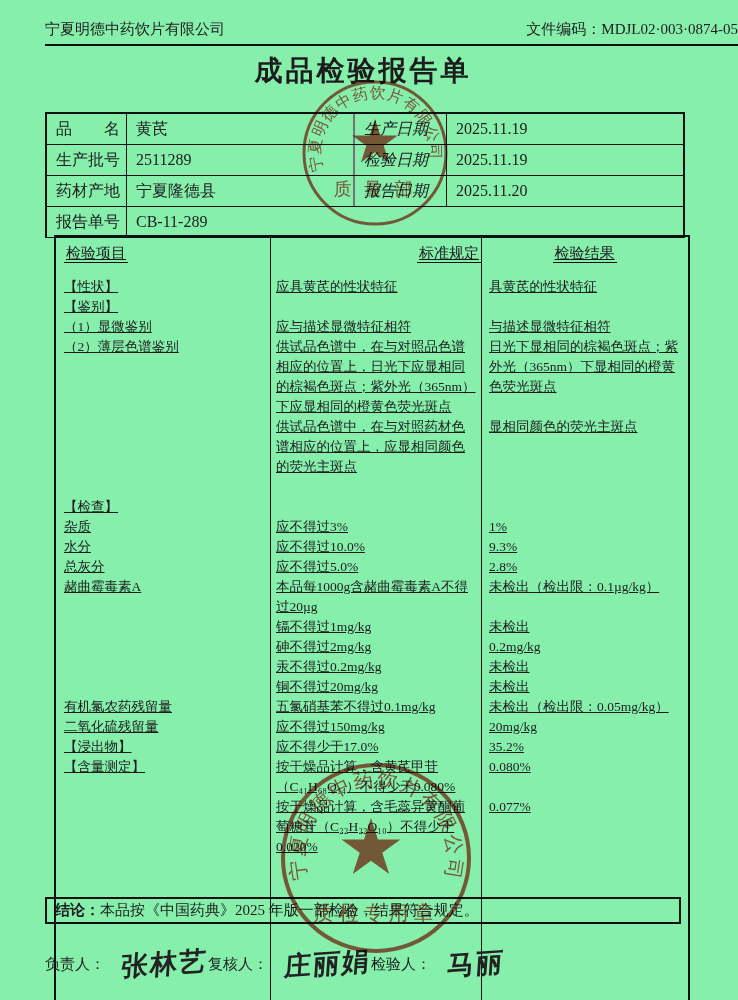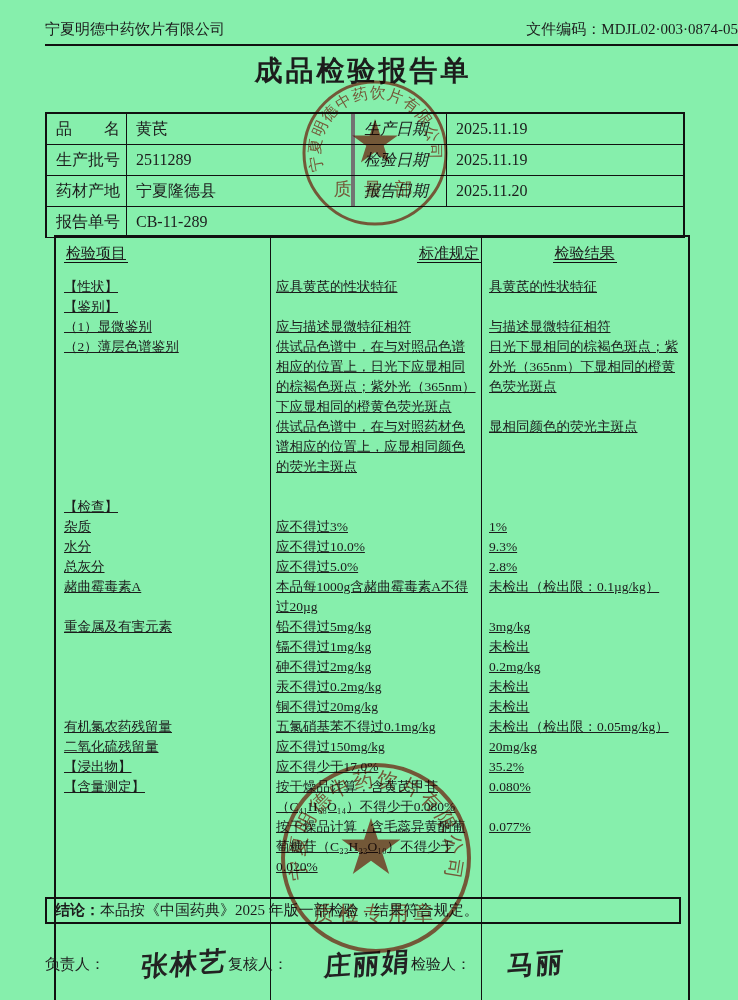--- a/index.html
+++ b/index.html
@@ -15,21 +15,21 @@
   .title{position:absolute;left:45px;width:636px;top:52px;text-align:center;
          font-size:28px;font-weight:bold;letter-spacing:3px;}
   
   .info{position:absolute;left:45px;top:112px;width:636px;border:2px solid #111;border-bottom:none;}
   .info .irow{display:flex;height:30px;border-bottom:1px solid #111;align-items:center;font-size:16px;text-align:center;}
   .info .c{height:100%;display:flex;align-items:center;box-sizing:border-box;padding-left:9px;}
   .info .c1{width:80px;border-right:1px solid #111;}
   .info .c2{width:228px;}
   .info .c3{width:92px;font-style:italic;}
   .info .c4{flex:1;}
-  .irow.has2 .c2{border-right:4px solid #737373;}
+  .irow.has2 .c2{border-right:2px solid #737373;}
   .irow.has2 .c3{border-right:1px solid #111;}
   
   .main{position:absolute;left:54px;top:235px;width:636px;height:846px;box-sizing:border-box;
         border:2px solid #111;border-bottom:none;overflow:hidden;text-decoration:underline;}
   .vline{position:absolute;top:0;bottom:0;width:1px;background:#111;}
   .vline.v1{left:214px;} .vline.v2{left:425px;}
   .thead{display:flex;padding-top:7px;padding-bottom:14px;font-size:15px;}
   .thead .h{box-sizing:border-box;}
   .thead .h span{border-bottom:1px solid #111;padding:0 2px 1px 2px;}
   .h.h1{width:214px;text-align:left;padding-left:8px;}
@@ -39,21 +39,21 @@
   .grow .cell{box-sizing:border-box;min-height:20px;}
   .grow .ci{width:214px;padding-left:8px;}
   .grow .cs{width:211px;padding-left:6px;padding-right:3px;}
   .grow .cr{flex:1;padding-left:8px;padding-right:3px;}
   
   .concl{position:absolute;left:45px;top:897px;width:636px;height:27px;box-sizing:border-box;
          border:2px solid #111;display:flex;align-items:center;padding-left:8px;font-size:15px;}
   .concl b{font-weight:bold;}
   
   .signs{position:absolute;left:45px;top:936px;width:660px;height:56px;display:flex;align-items:center;}
-  .sig{display:flex;align-items:center;gap:20px;}
+  .sig{display:flex;align-items:center;}
   .sig .lbl{font-size:15px;white-space:nowrap;}
   .sig .name{font-size:27px;font-weight:bold;color:#222;margin-left:16px;white-space:nowrap;
              transform:rotate(-4deg) skewX(-8deg);letter-spacing:2px;
              font-family:"DejaVu Sans","Liberation Sans",sans-serif;}
   
   .stamp{position:absolute;pointer-events:none;mix-blend-mode:multiply;opacity:.88;}
   .stamp-top{left:296px;top:74px;}
   .stamp-bottom{left:276px;top:758px;}
 </style>
 </head>
@@ -168,25 +168,20 @@
           <div class="cell cs">应不得过5.0%</div>
           <div class="cell cr">2.8%</div>
         </div>
 
         <div class="grow">
           <div class="cell ci">赭曲霉毒素A</div>
           <div class="cell cs">本品每1000g含赭曲霉毒素A不得过20µg</div>
           <div class="cell cr">未检出（检出限：0.1µg/kg）</div>
         </div>
 
-        <div class="grow">
-          <div class="cell ci">重金属及有害元素</div>
-          <div class="cell cs">铅不得过5mg/kg</div>
-          <div class="cell cr">3mg/kg</div>
-        </div>
 
         <div class="grow">
           <div class="cell ci"></div>
           <div class="cell cs">镉不得过1mg/kg</div>
           <div class="cell cr">未检出</div>
         </div>
 
         <div class="grow">
           <div class="cell ci"></div>
           <div class="cell cs">砷不得过2mg/kg</div>

